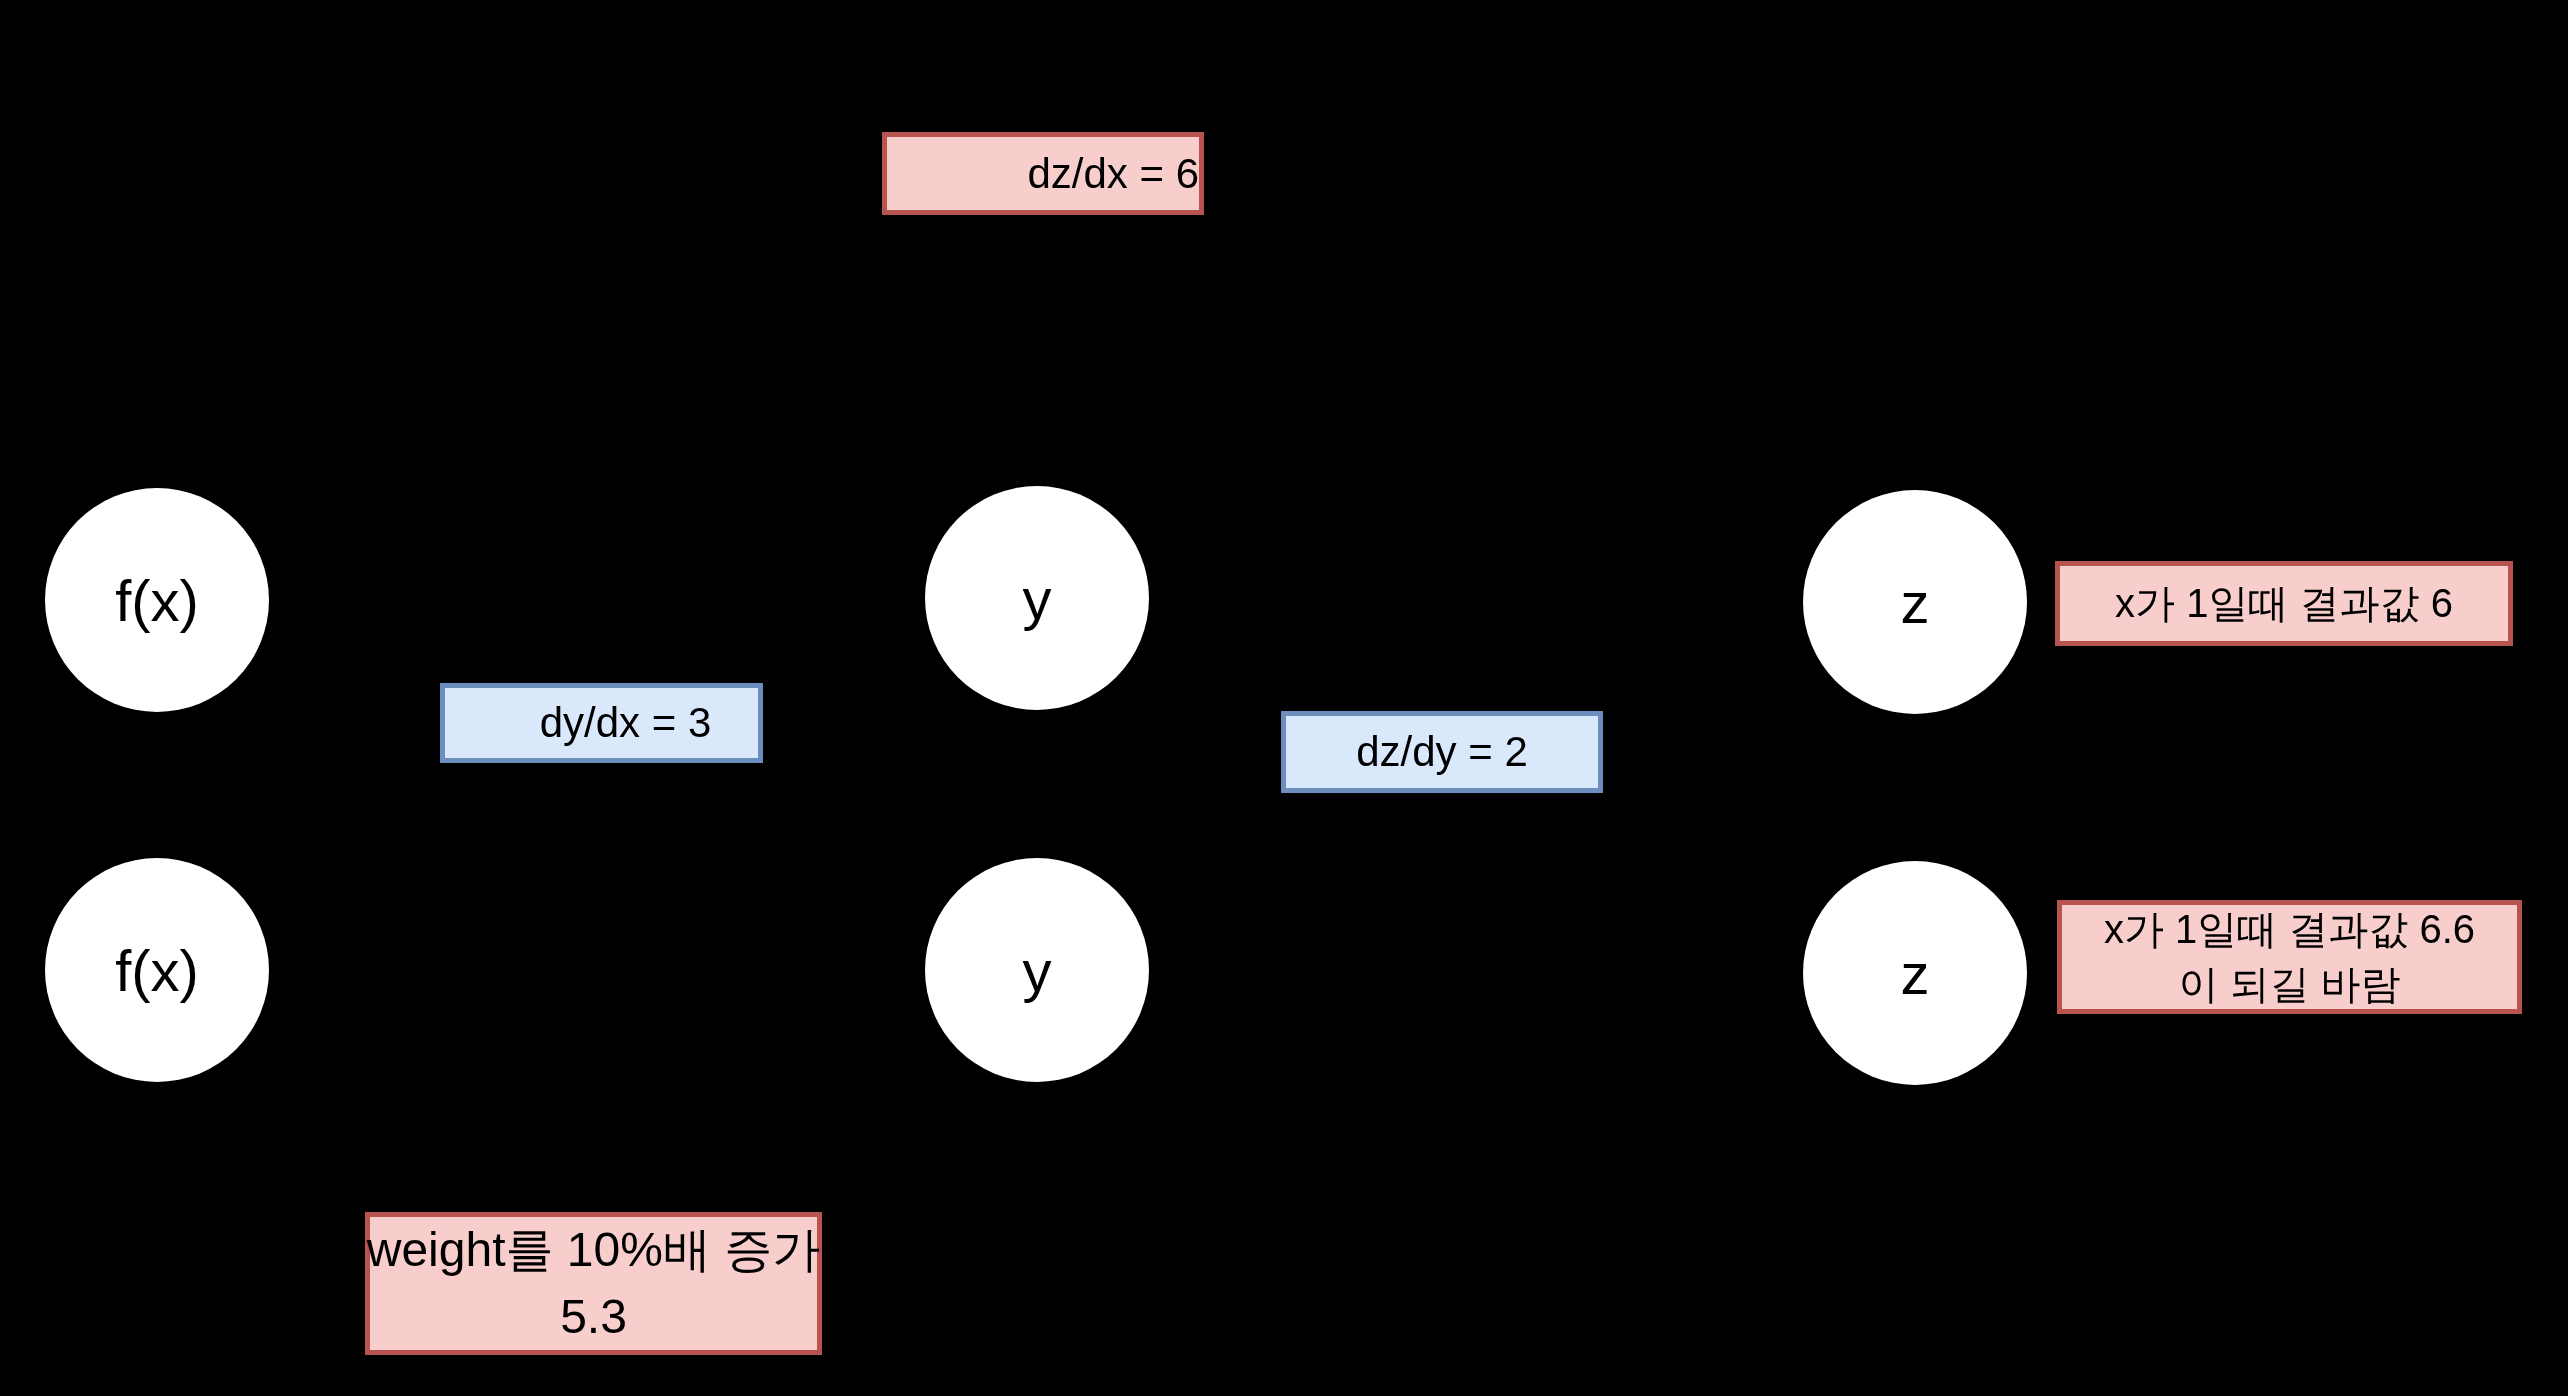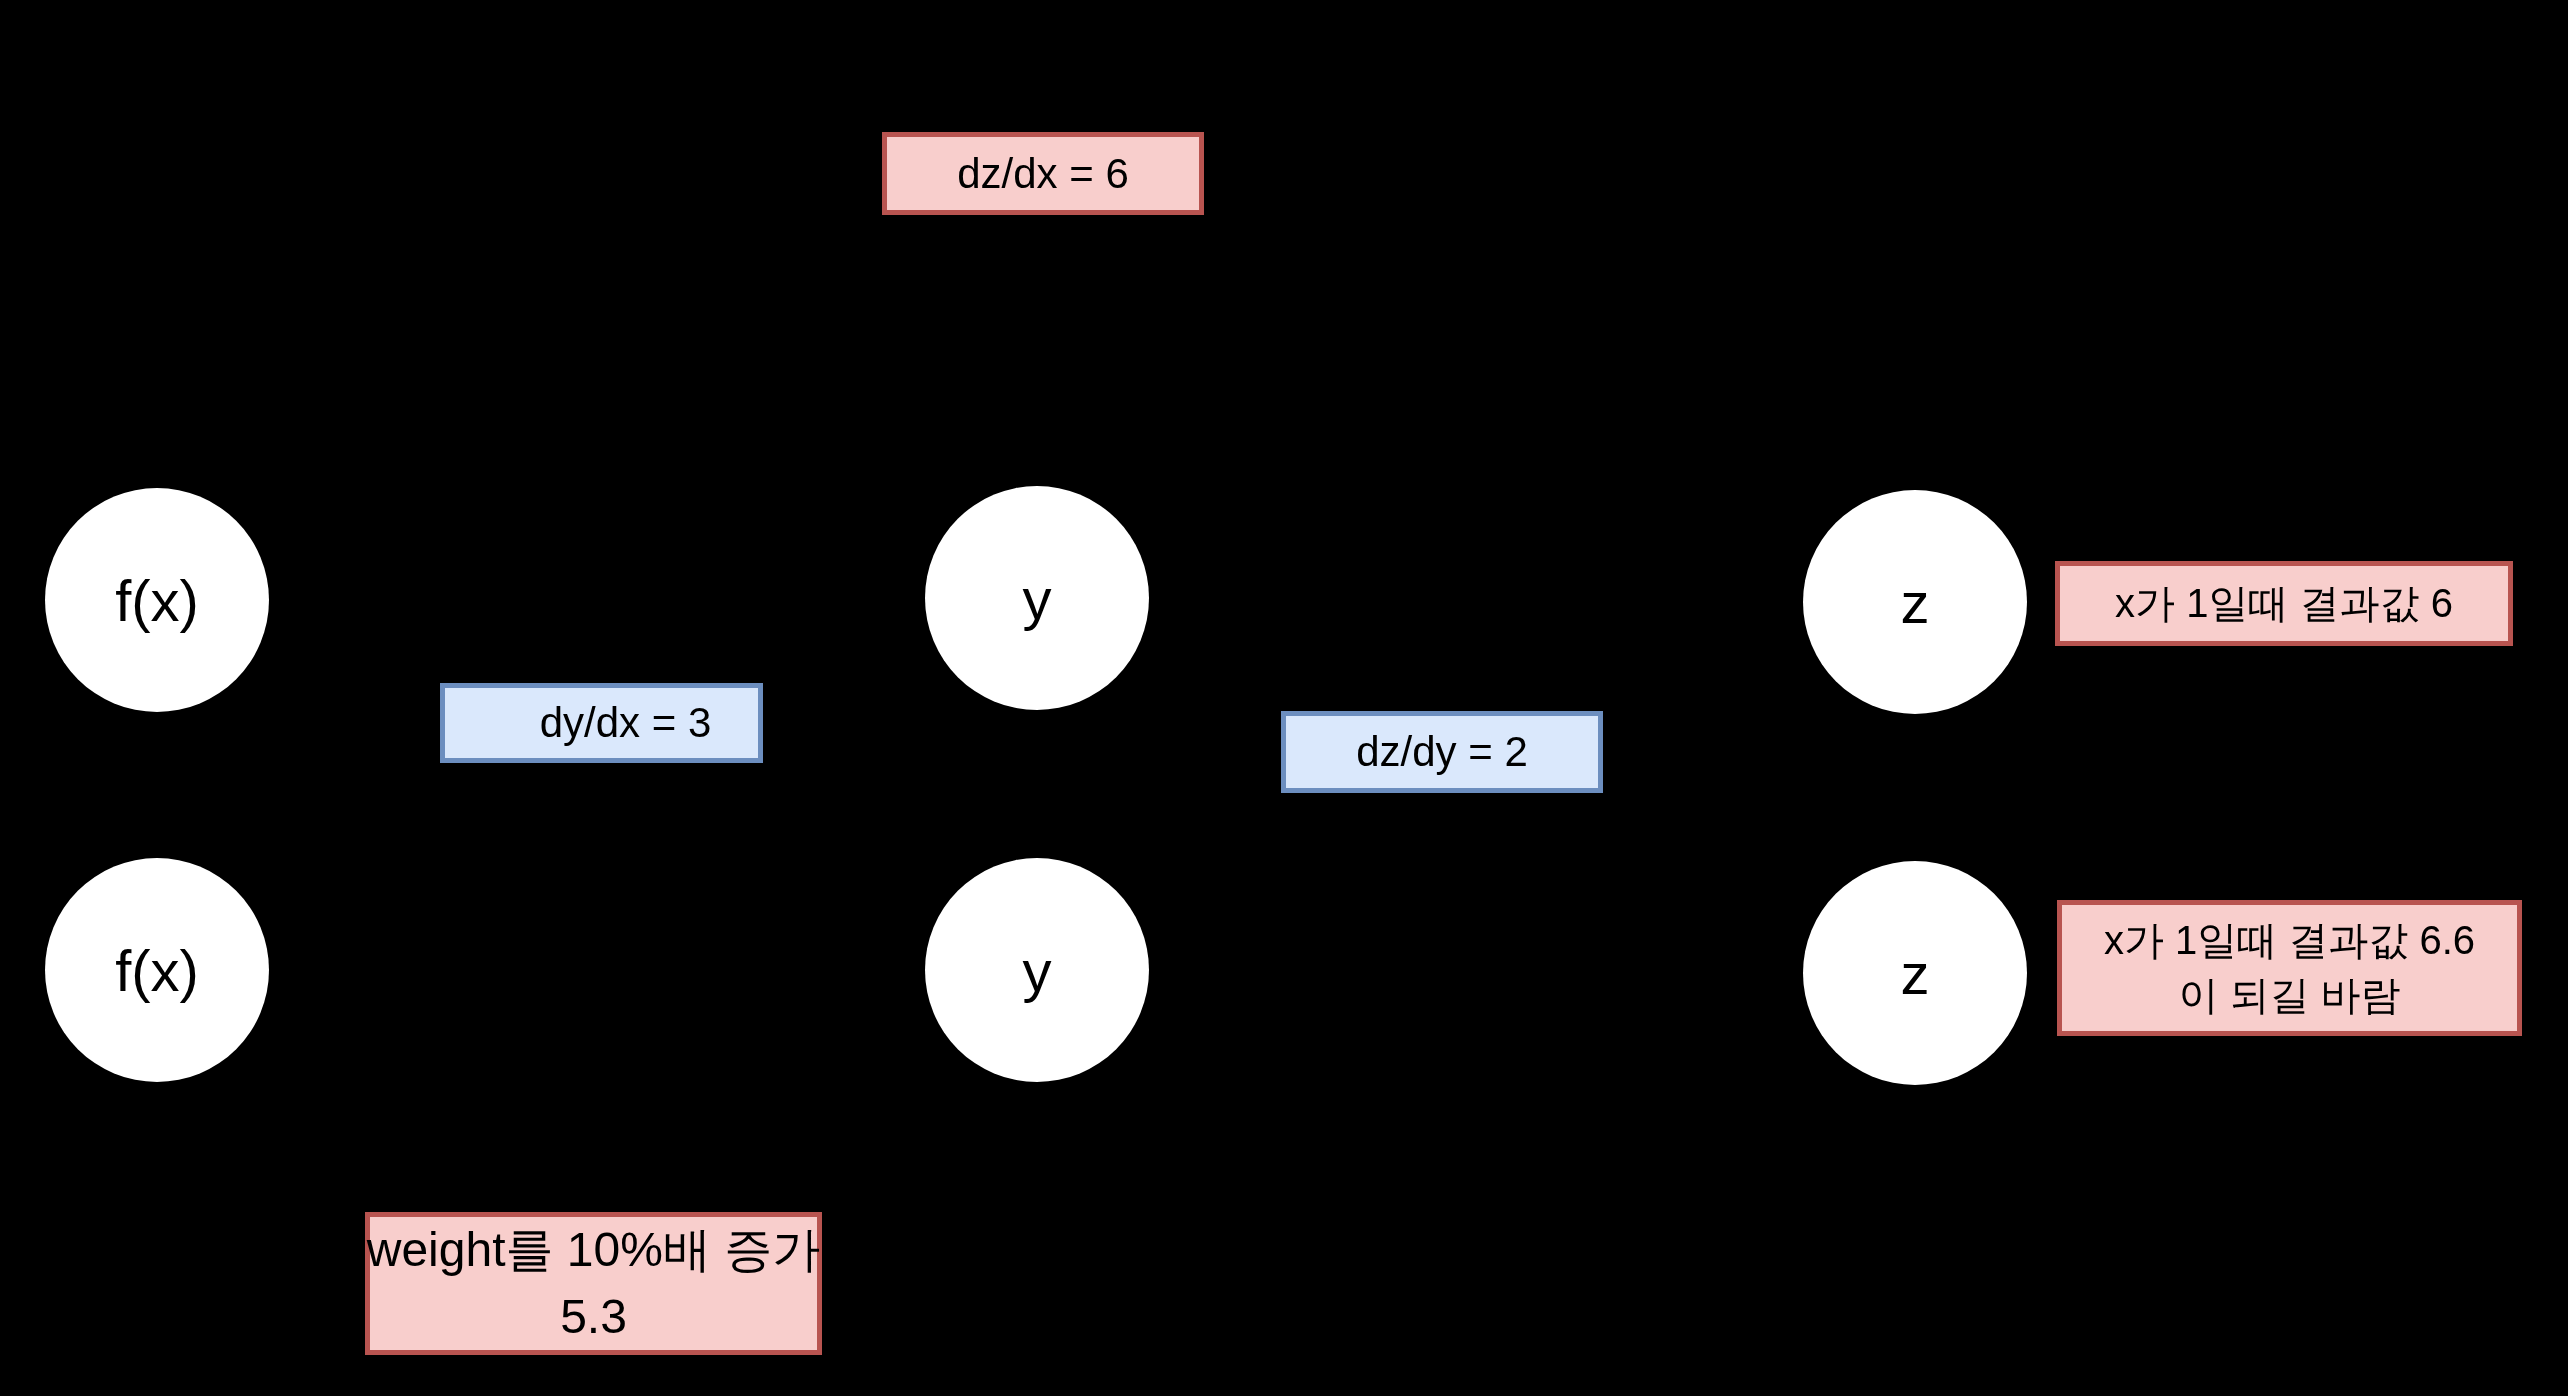--- a/index.html
+++ b/index.html
@@ -50,25 +50,25 @@
     border: 5px solid #6c8ebf;
   }
   
   #node-fx-top    { left: 45px;   top: 488px; }
   #node-y-top     { left: 925px;  top: 486px; }
   #node-z-top     { left: 1803px; top: 490px; }
   #node-fx-bottom { left: 45px;   top: 858px; }
   #node-y-bottom  { left: 925px;  top: 858px; }
   #node-z-bottom  { left: 1803px; top: 861px; }
   
-  #box-dzdx   { left: 882px;  top: 132px;  width: 322px; height: 83px;  }
+  #box-dzdx   { left: 882px;  top: 132px;  width: 322px; height: 83px; align-items: flex-end;  }
   #box-dydx   { left: 440px;  top: 683px;  width: 323px; height: 80px; padding-left: 48px;  }
   #box-dzdy   { left: 1281px; top: 711px;  width: 322px; height: 82px;  }
   #box-result-top    { left: 2055px; top: 561px;  width: 458px; height: 85px;  font-size: 40px; }
-  #box-result-bottom { left: 2057px; top: 900px;  width: 465px; height: 136px; font-size: 40px; }
+  #box-result-bottom { left: 2057px; top: 900px;  width: 465px; height: 114px; font-size: 40px; }
   #box-weight        { left: 365px;  top: 1212px; width: 457px; height: 143px; font-size: 48px; }
 </style>
 </head>
 <body>
 
 <div id="canvas">
 
   <div id="box-dzdx" class="labelbox red">
     <span>dz/dx = 6</span>
   </div>

